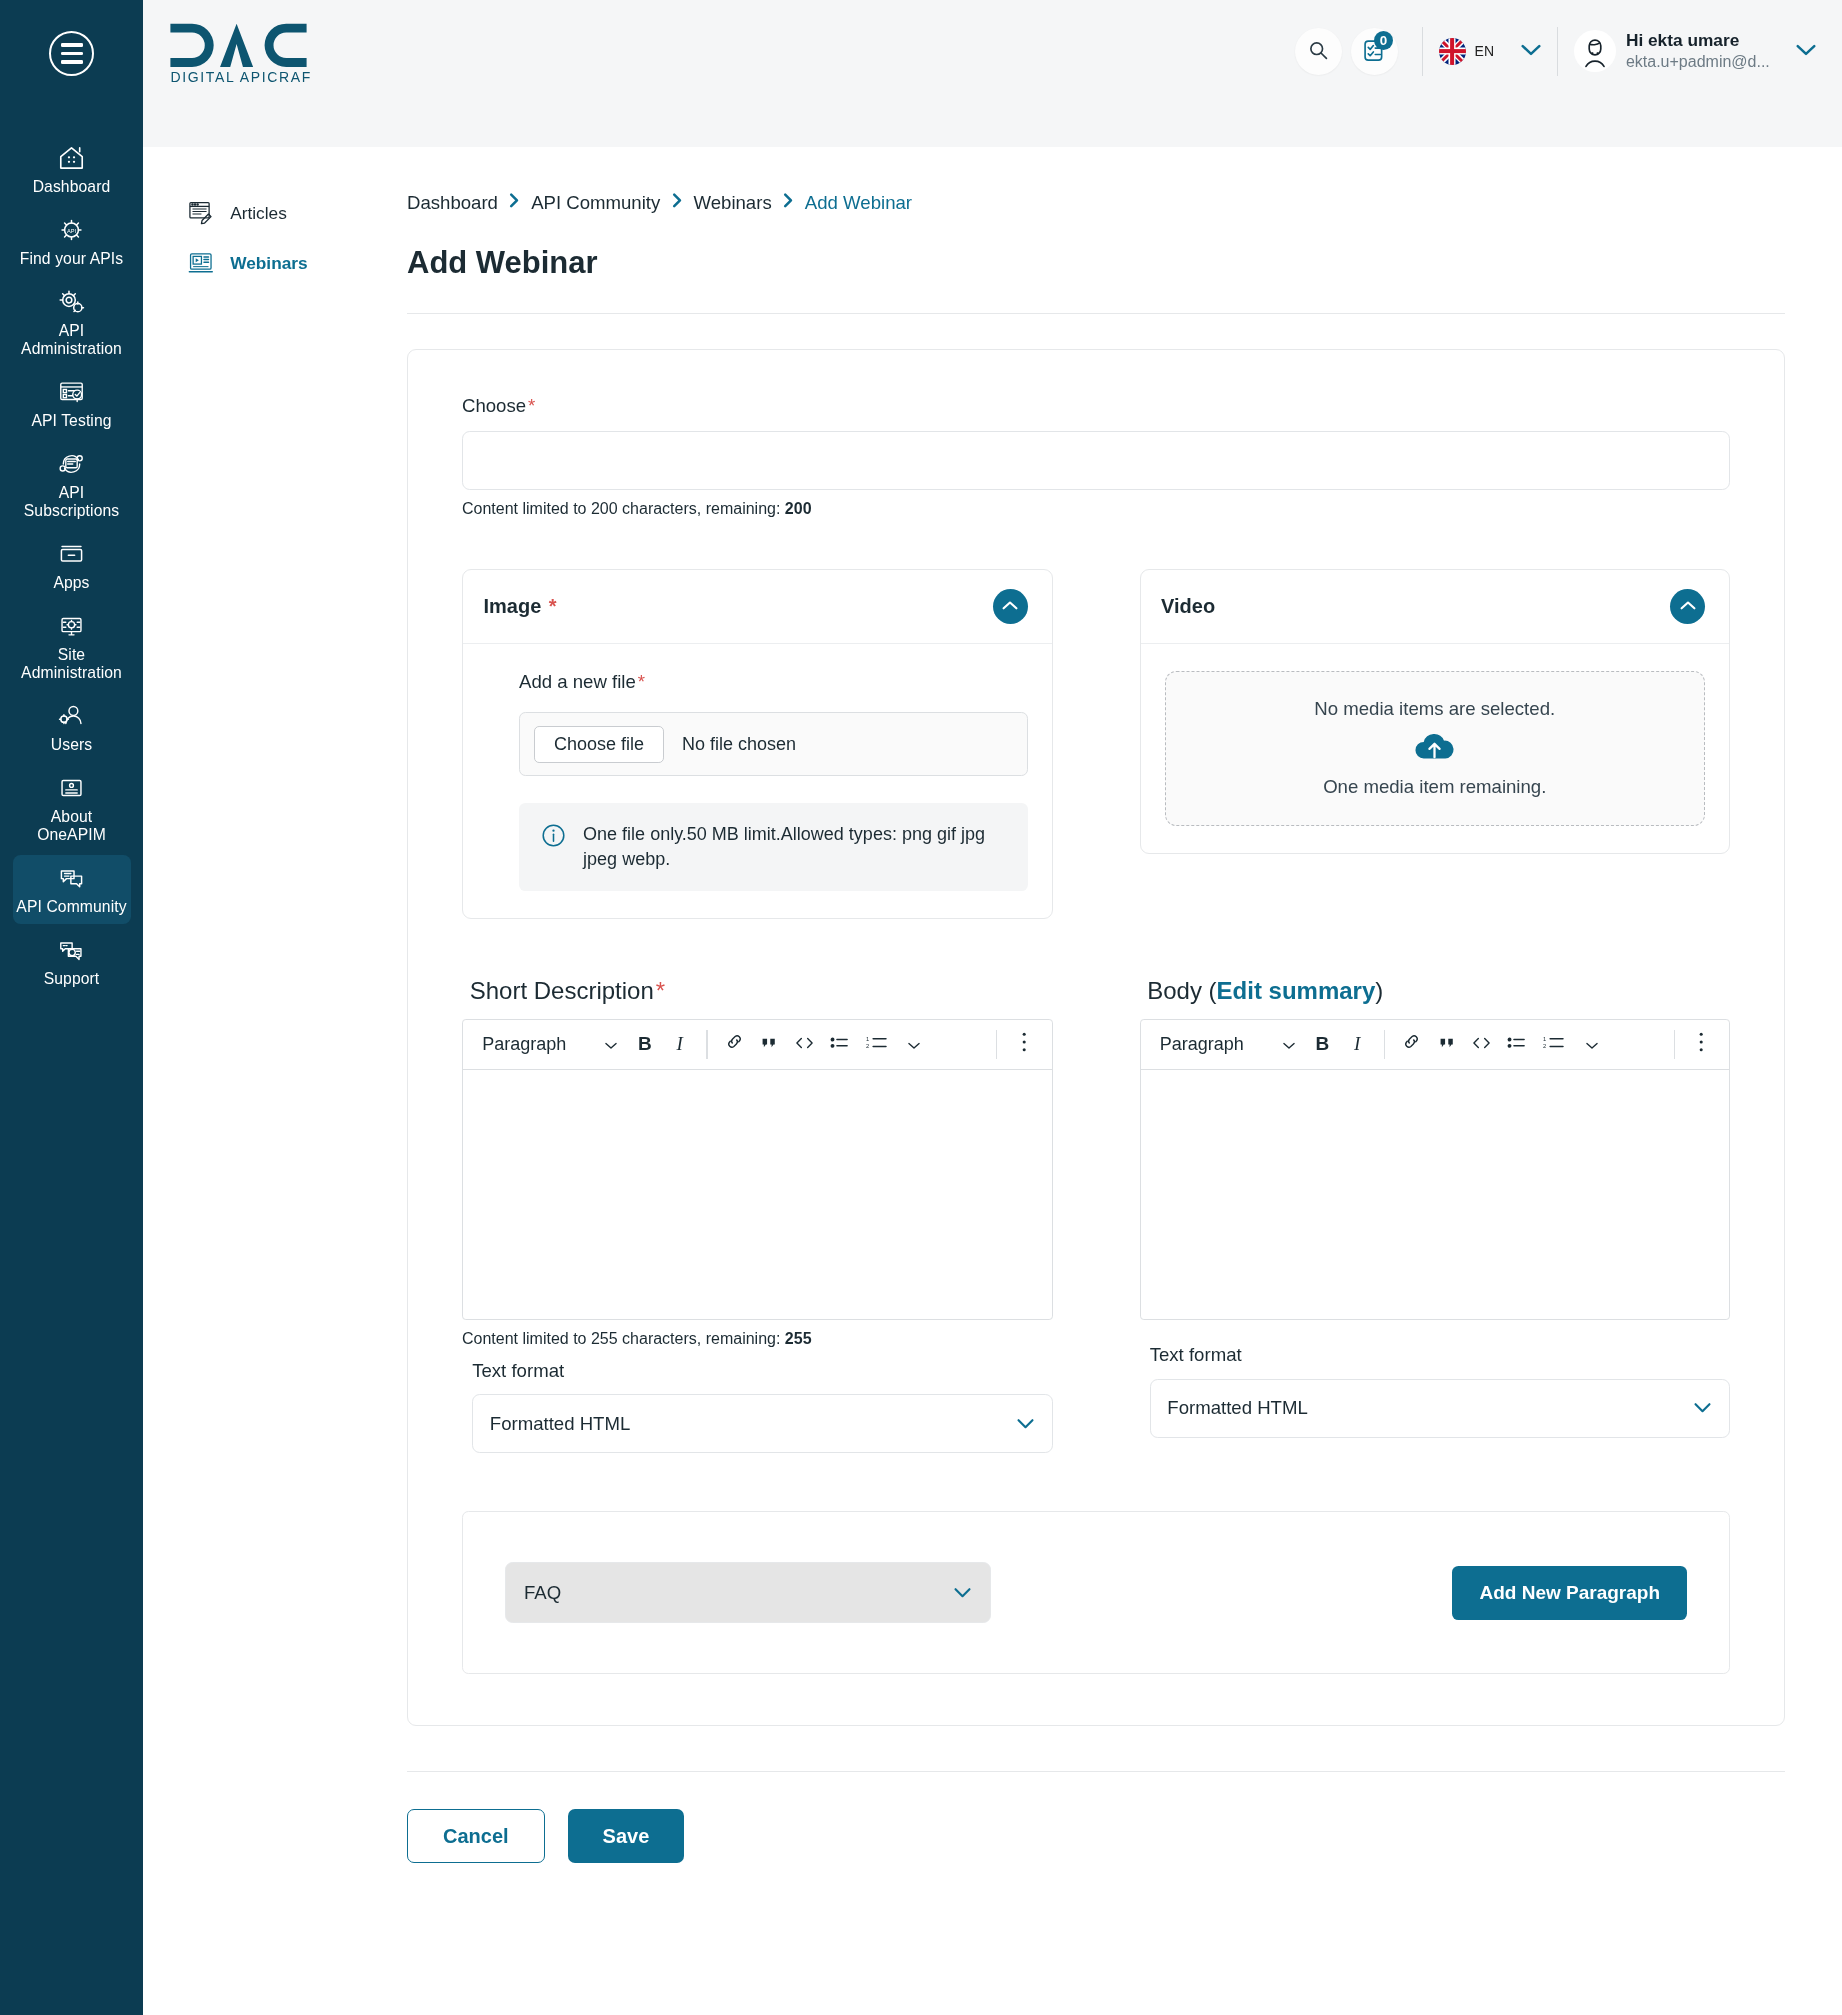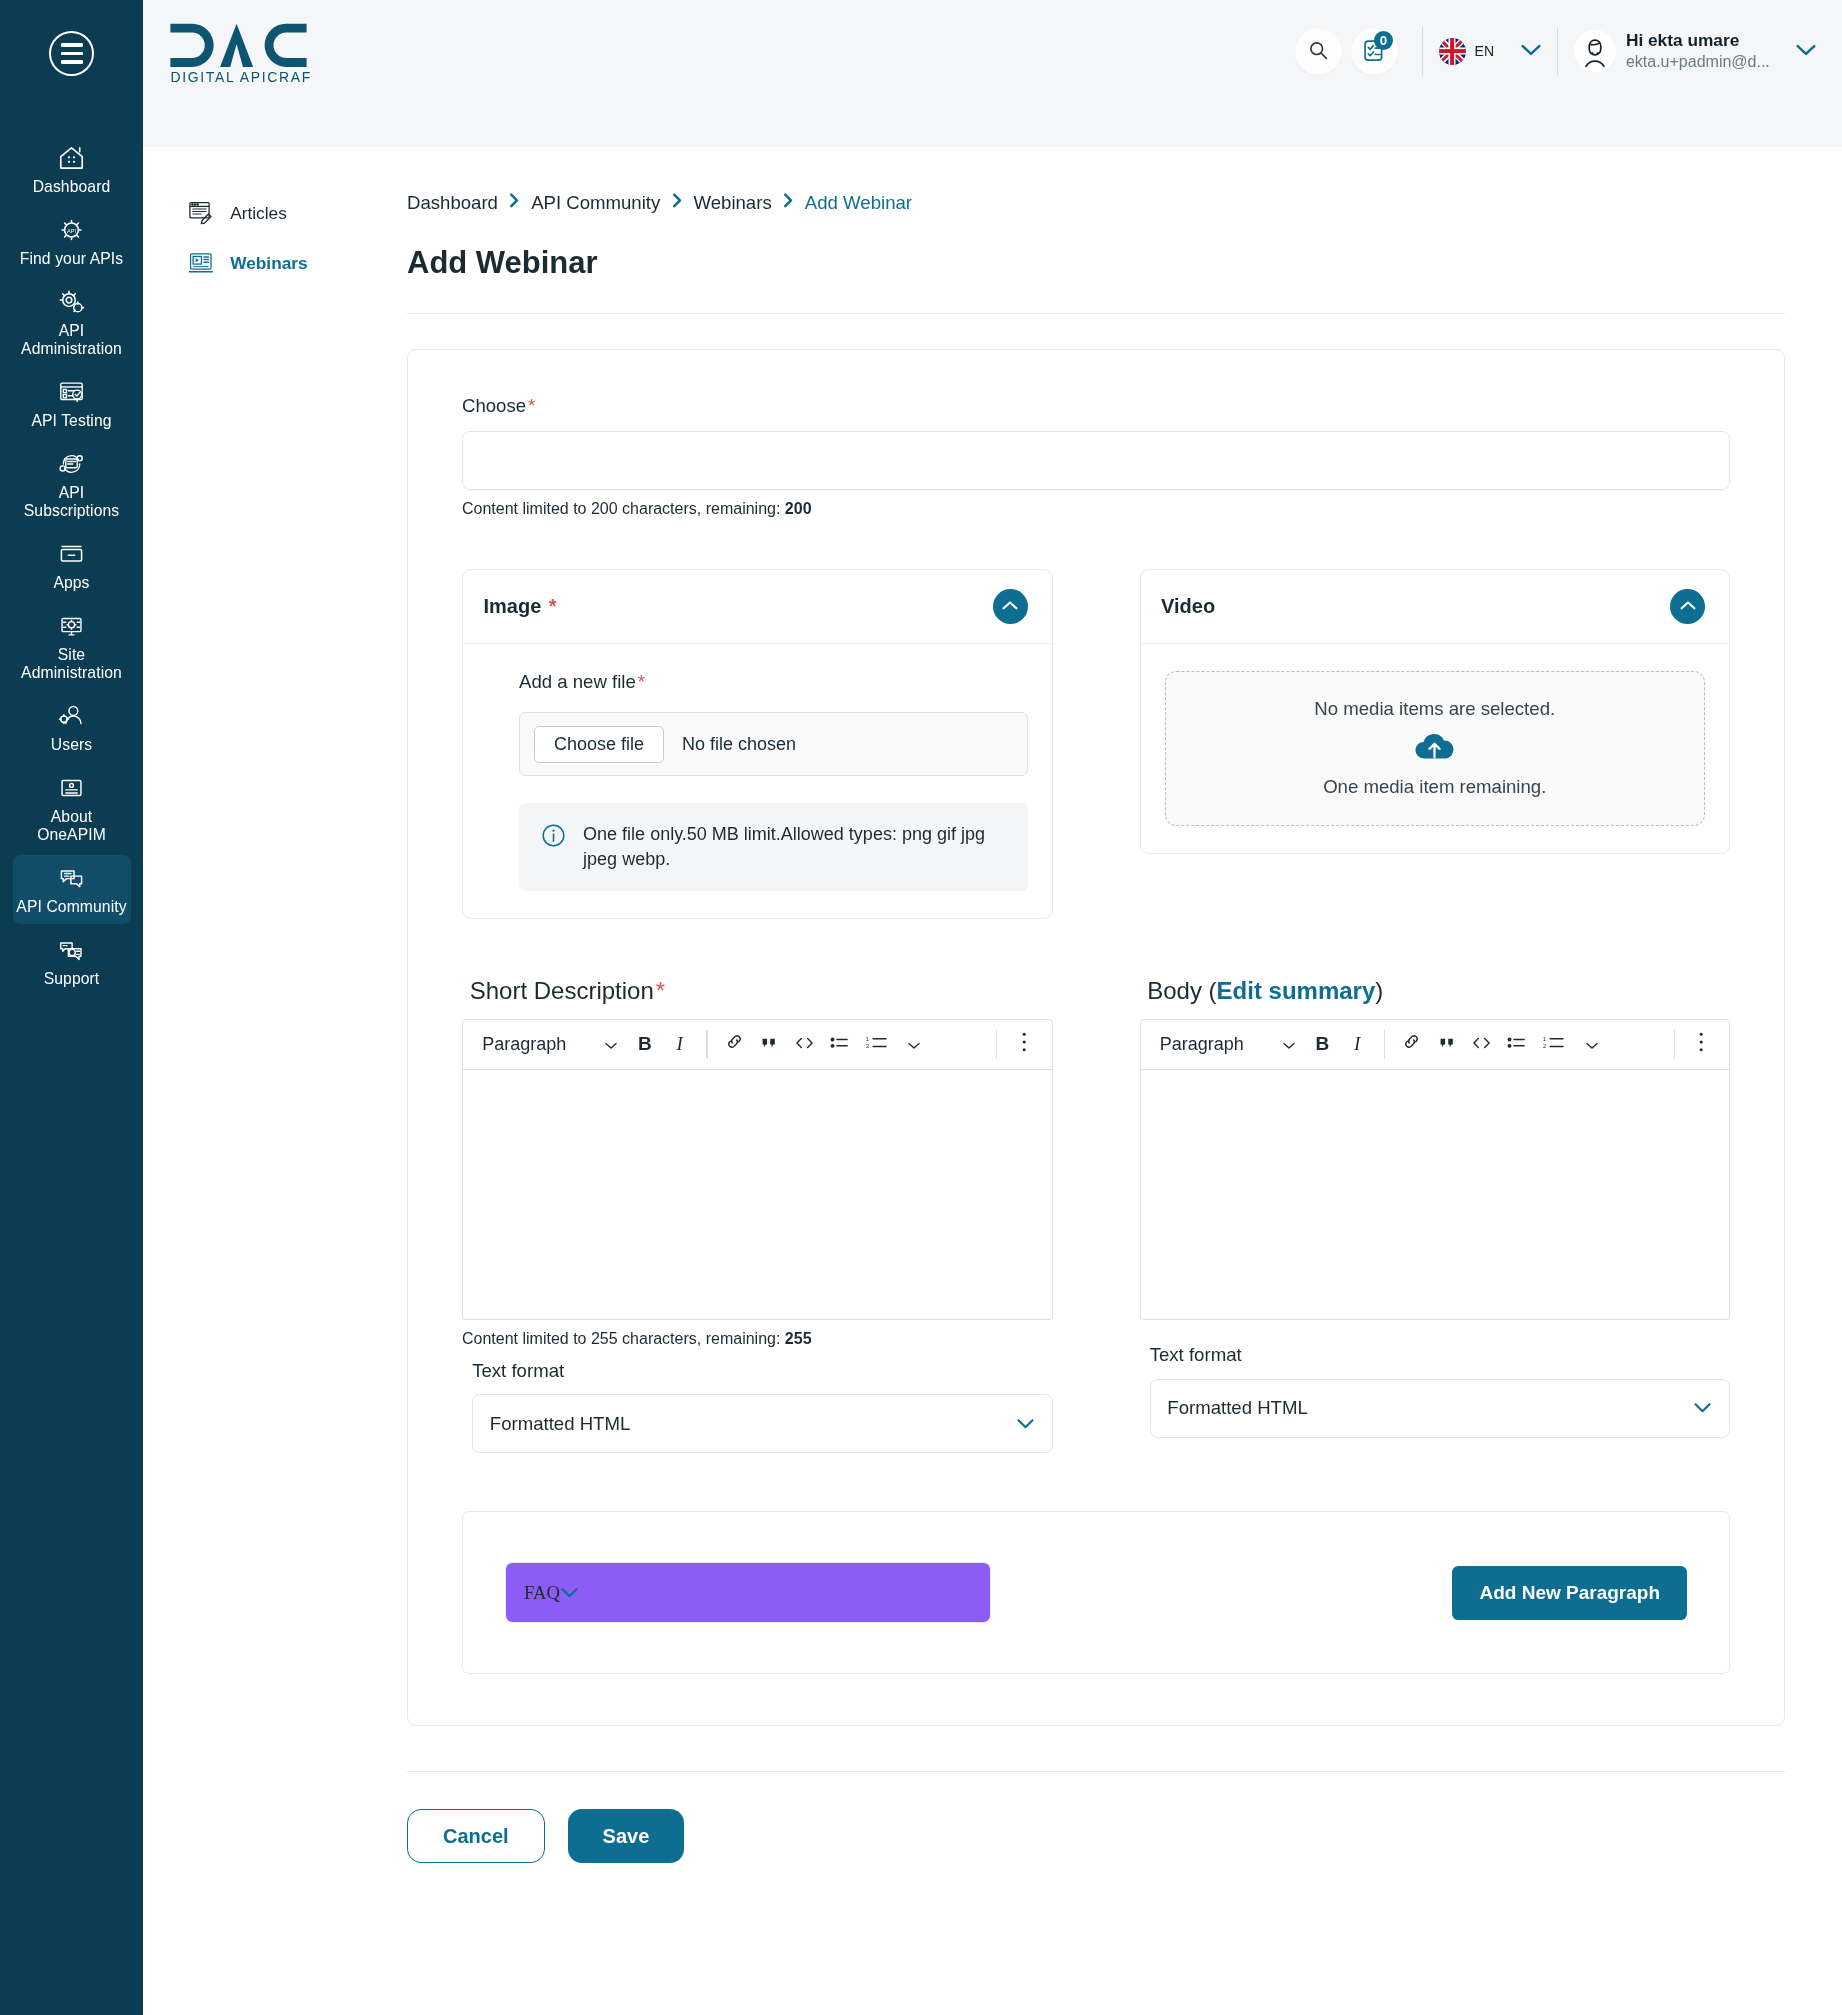--- a/index.html
+++ b/index.html
@@ -207,41 +207,41 @@
     padding: 0 16.6px; font-size: 18.6px; color: #1c2b33; cursor: pointer; background: #fff;
   }
 
   
   #para-card {
     margin-top: 58px; border: 1.3px solid #e6e8ea; border-radius: 6.4px;
     padding: 50px 42px; display: flex; align-items: center;
   }
   #para-select {
     width: 486px; height: 61px; border: 1.3px solid #e6e8ea; border-radius: 7.7px;
-    display: flex; align-items: center; justify-content: flex-start;
-    padding: 0 18px; font-size: 18.6px; color: #1c2b33; cursor: pointer; background: #8b5cf6; font-family: Liberation Serif, serif;
+    display: flex; align-items: center; justify-content: space-between;
+    padding: 0 18px; font-size: 18.6px; color: #1c2b33; cursor: pointer; background: #e5e5e5;
   }
   #add-para-btn {
     margin-left: auto; background: #0d6e91; color: #fff; border: none;
     border-radius: 6.4px; height: 54px; padding: 0 27px;
     font-size: 19px; font-weight: bold; cursor: pointer;
     font-family: "Liberation Sans", sans-serif;
   }
 
   
   #footer-rule { border-bottom: 1.3px solid #e6e8ea; margin-top: 45px; }
   #published-row { display: flex; align-items: center; gap: 16.6px; margin-top: 40px; }
   .chk {
     width: 25.6px; height: 25.6px; background: #0d6e91; border-radius: 2.6px;
     display: flex; align-items: center; justify-content: center; cursor: pointer;
   }
   #published-label { font-size: 19px; color: #1c2b33; }
   #btn-row { display: flex; gap: 23px; margin-top: 37px; }
   .btn {
-    height: 54px; border-radius: 14px; font-size: 20px; font-weight: bold;
+    height: 54px; border-radius: 7px; font-size: 20px; font-weight: bold;
     cursor: pointer; font-family: "Liberation Sans", sans-serif;
   }
   .btn-cancel { background: #fff; color: #0d6e91; border: 1.9px solid #0d6e91; padding: 0 35px; }
   .btn-save { background: #0d6e91; color: #fff; border: none; padding: 0 35px; }
 
   
   #bg-right {
     position: absolute; left: 143px; top: 147px;
     width: 1700px; height: 1868px; background: #f5f6f7; z-index: -1;
   }

